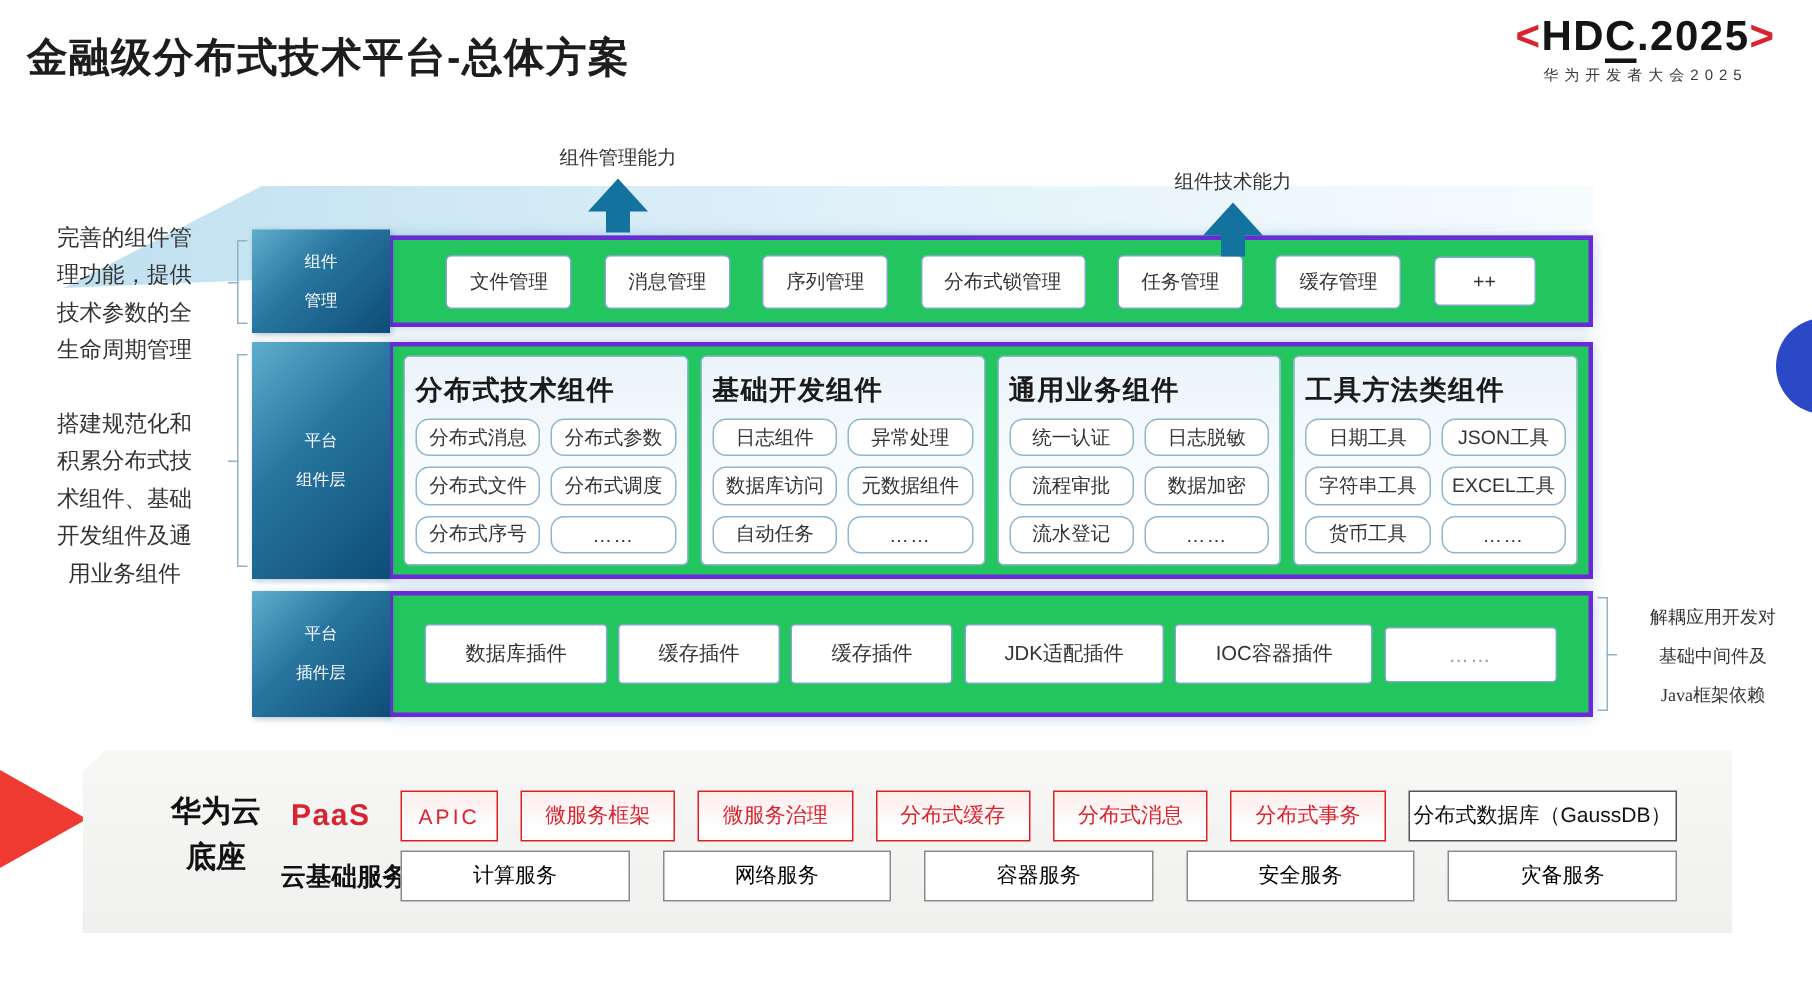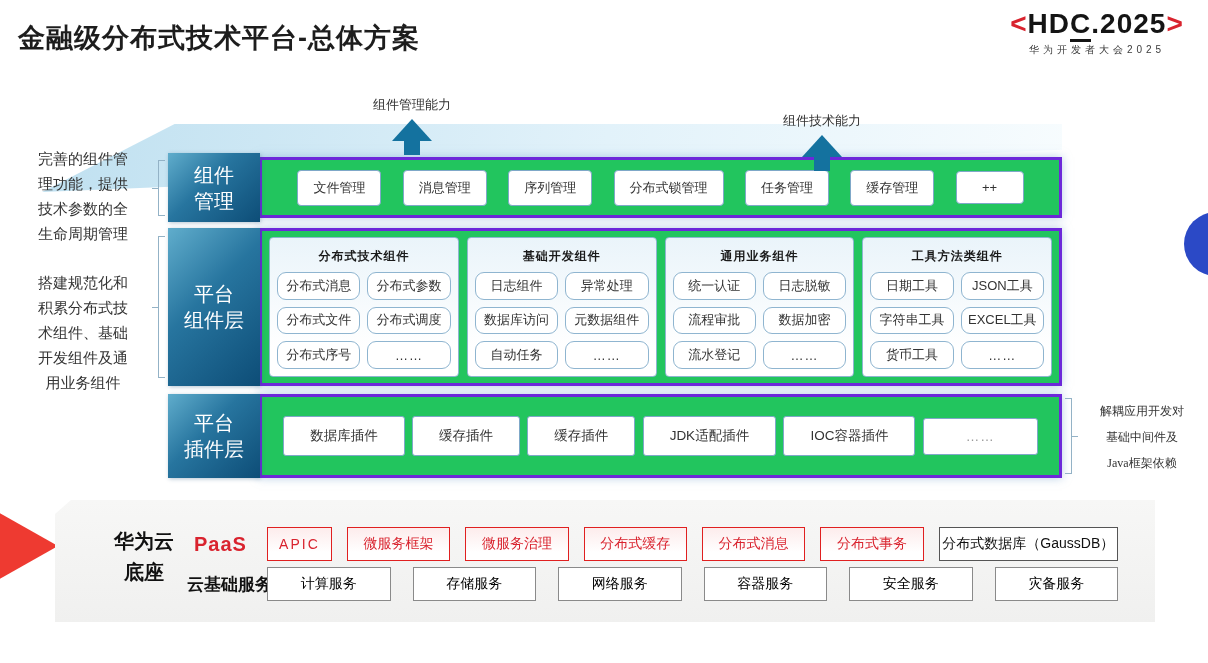--- a/index.html
+++ b/index.html
@@ -27,21 +27,21 @@
   .cap-arrow .arr-stem { margin:-1px auto 0; width:16px; height:15px; background:#14729f; }
 
   
   .band { left:42px; top:124px; width:1020px; height:68px; z-index:0;
     background:linear-gradient(100deg,#bfe0f0 0%,#e2f2fa 55%,#f7fcfe 100%);
     clip-path:polygon(13% 0, 100% 0, 100% 38%, 0 100%); }
 
   
   .layer-label {
     background:linear-gradient(135deg,#60adcc 0%,#27759f 42%,#0d4d77 100%);
-    color:#fff; font-size:20px; line-height:26px; text-align:center;
+    color:#fff; font-size:11px; line-height:26px; text-align:center;
     display:flex; align-items:center; justify-content:center;
     white-space:pre-line; z-index:2; box-shadow:1px 1px 4px rgba(40,90,130,.35);
   }
   .lbl-1 { left:168px; top:153px; width:92px; height:69px; }
   .lbl-2 { left:168px; top:228px; width:92px; height:158px; }
   .lbl-3 { left:168px; top:394px; width:92px; height:84px; }
 
   
   .row-box { background:#22c55e; border:3px solid #6d28d9; z-index:1;
     box-shadow:0 0 9px rgba(120,165,205,.55); }
@@ -56,21 +56,21 @@
     font-size:13px; color:#333; padding:8px 15px; text-align:center; white-space:nowrap; }
   .btn.plus { min-width:68px; }
   .row-3 .btn { padding:10px 26px; font-size:13.5px; border-radius:3px; }
   .muted { color:#9a9a9a; letter-spacing:1px; }
   .row-3 .btn.muted { padding:10px 42px; }
 
   
   .col { flex:1; border:1px solid #8fb5d0; border-radius:4px;
     background:linear-gradient(180deg,#eaf4fa 0%,#ffffff 80%);
     padding:4px 7px 7px; display:flex; flex-direction:column; }
-  .col-title { text-align:center; font-weight:bold; font-size:12px; color:#1a1a1a; padding:6px 0 7px; letter-spacing:1px; }
+  .col-title { text-align:left; font-weight:bold; font-size:18px; color:#1a1a1a; padding:6px 0 7px; letter-spacing:1px; }
   .chip-grid { flex:1; display:grid; grid-template-columns:1fr 1fr; gap:7px; }
   .chip { border:1px solid #8fb5d0; border-radius:9px; background:#fff;
     font-size:13px; color:#333; display:flex; align-items:center; justify-content:center; white-space:nowrap; }
 
   
   .bracket { width:7px; z-index:2; }
   .bracket-l { border:1px solid #93b2c6; border-right:none; }
   .bracket-l::after { content:""; position:absolute; left:-7px; top:50%; width:7px; height:1px; background:#93b2c6; }
   .bracket-r { border:1px solid #93b2c6; border-left:none; }
   .bracket-r::after { content:""; position:absolute; right:-7px; top:50%; width:7px; height:1px; background:#93b2c6; }
@@ -237,21 +237,20 @@
       <div class="pbox">微服务框架</div>
       <div class="pbox">微服务治理</div>
       <div class="pbox">分布式缓存</div>
       <div class="pbox">分布式消息</div>
       <div class="pbox">分布式事务</div>
       <div class="pbox dark">分布式数据库（GaussDB）</div>
     </div>
 
     <div class="abs iaas-row">
       <div class="ibox">计算服务</div>
-      <div class="ibox">存储服务</div>
       <div class="ibox">网络服务</div>
       <div class="ibox">容器服务</div>
       <div class="ibox">安全服务</div>
       <div class="ibox">灾备服务</div>
     </div>
   </div>
 
   <div class="abs blue-dot"></div>
 
 </div>

